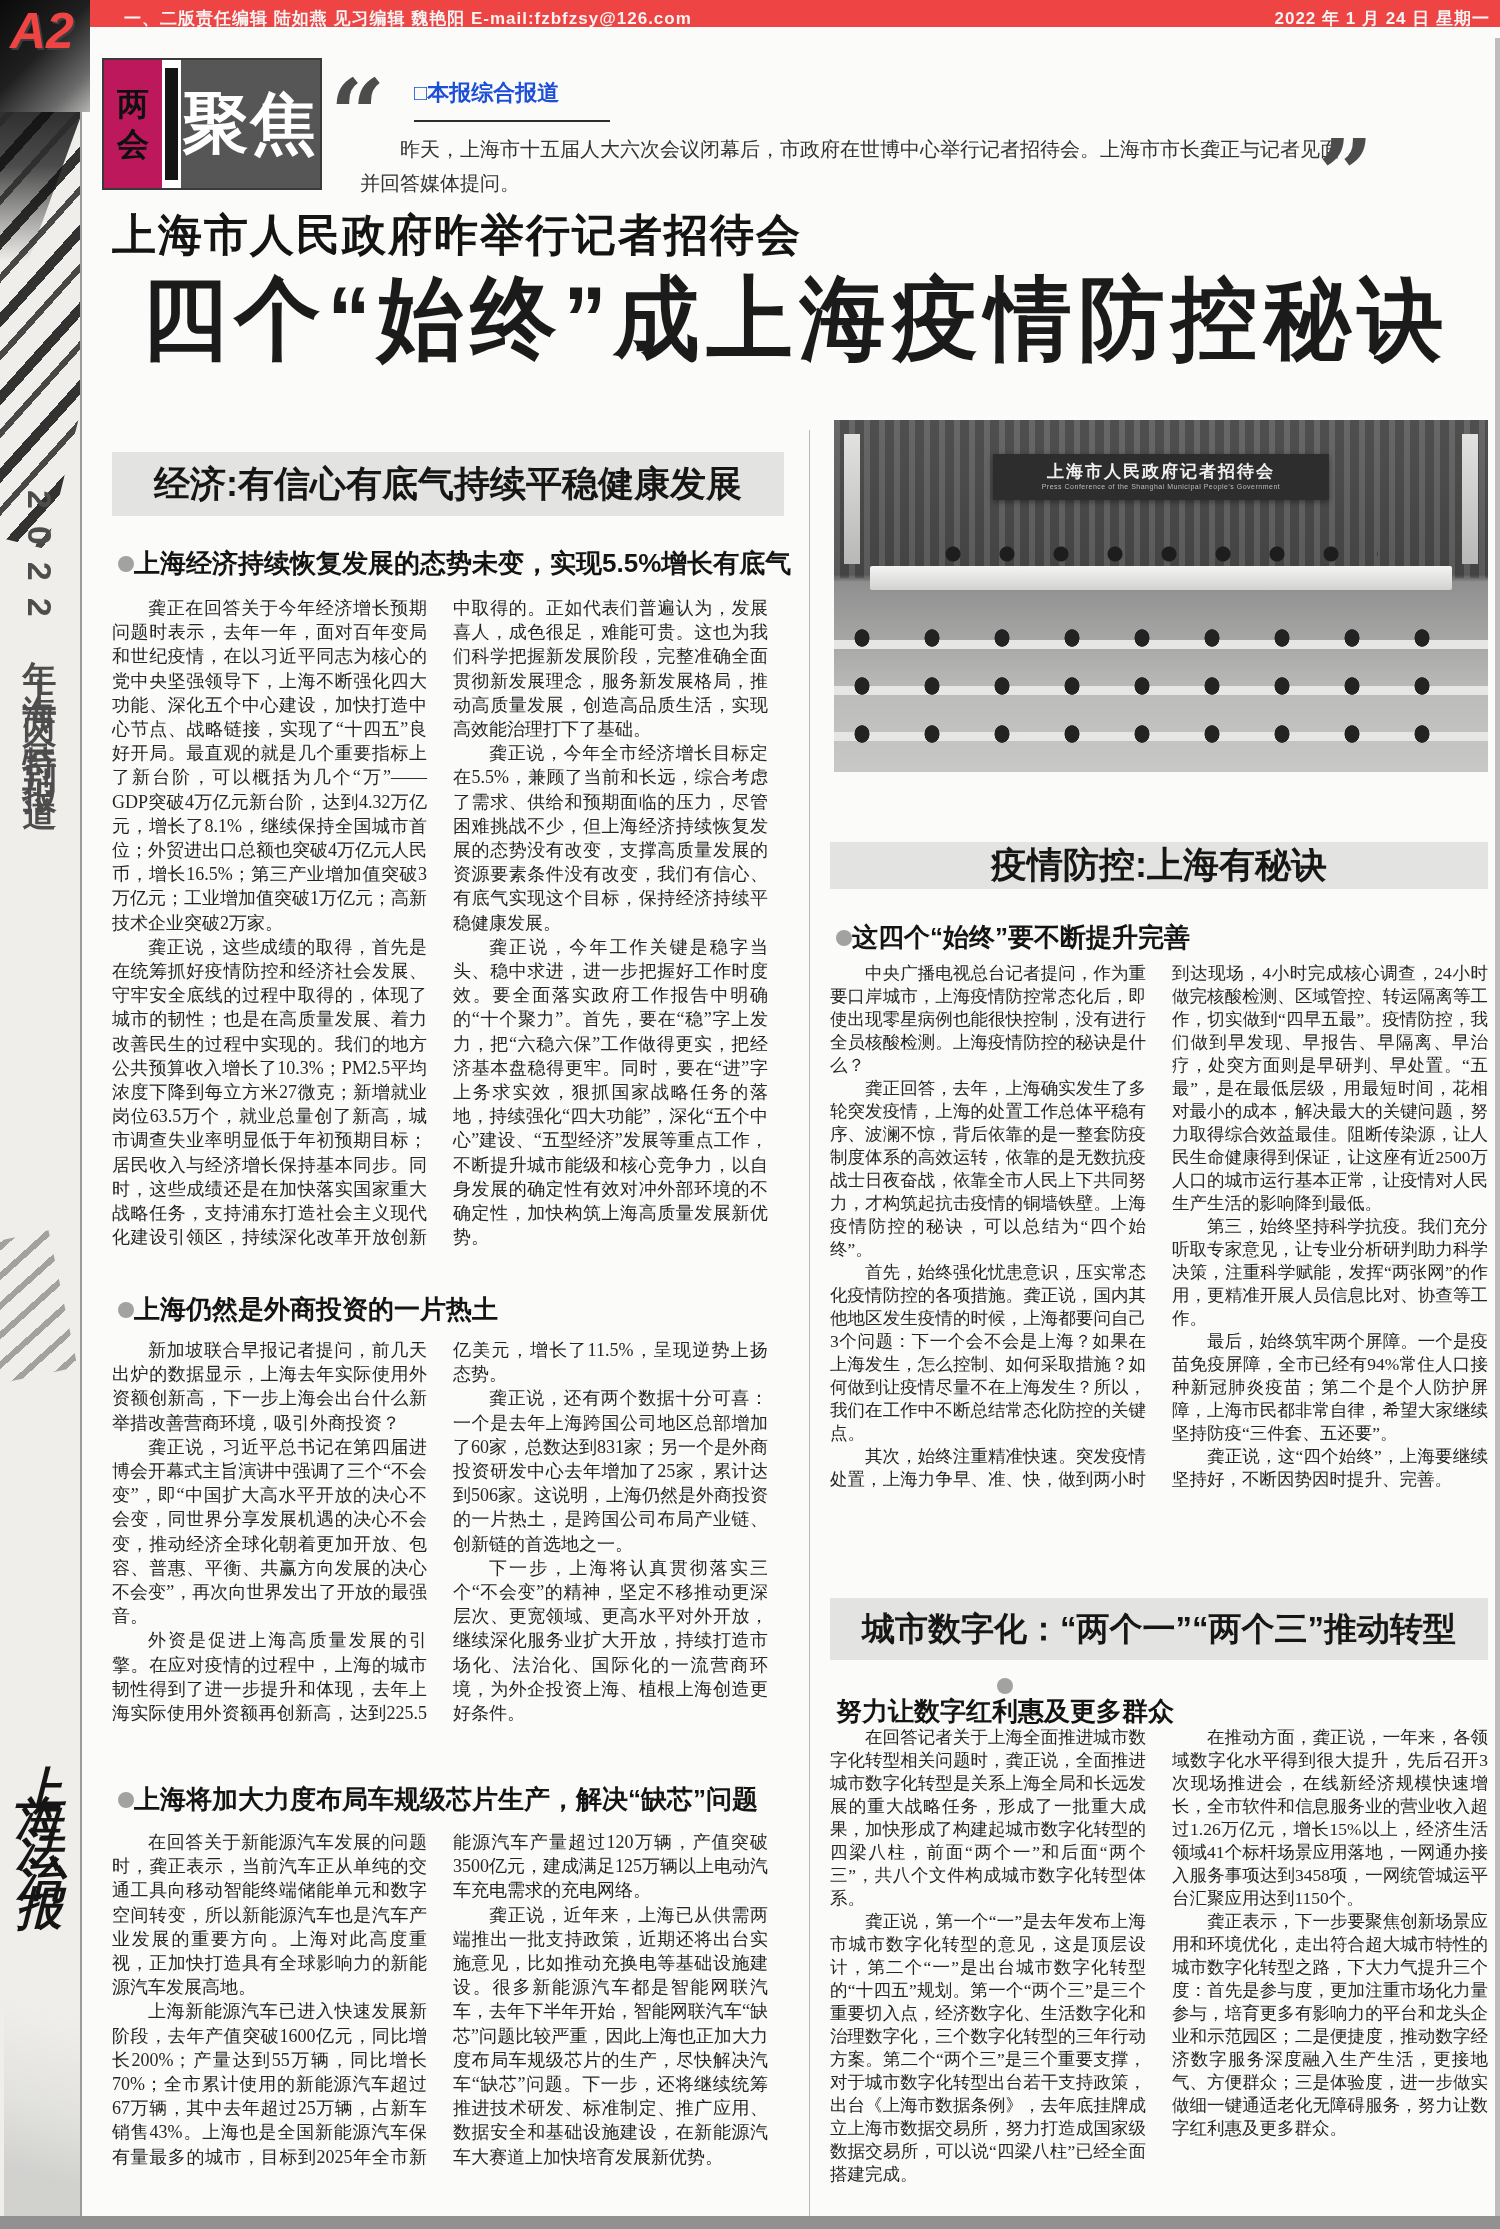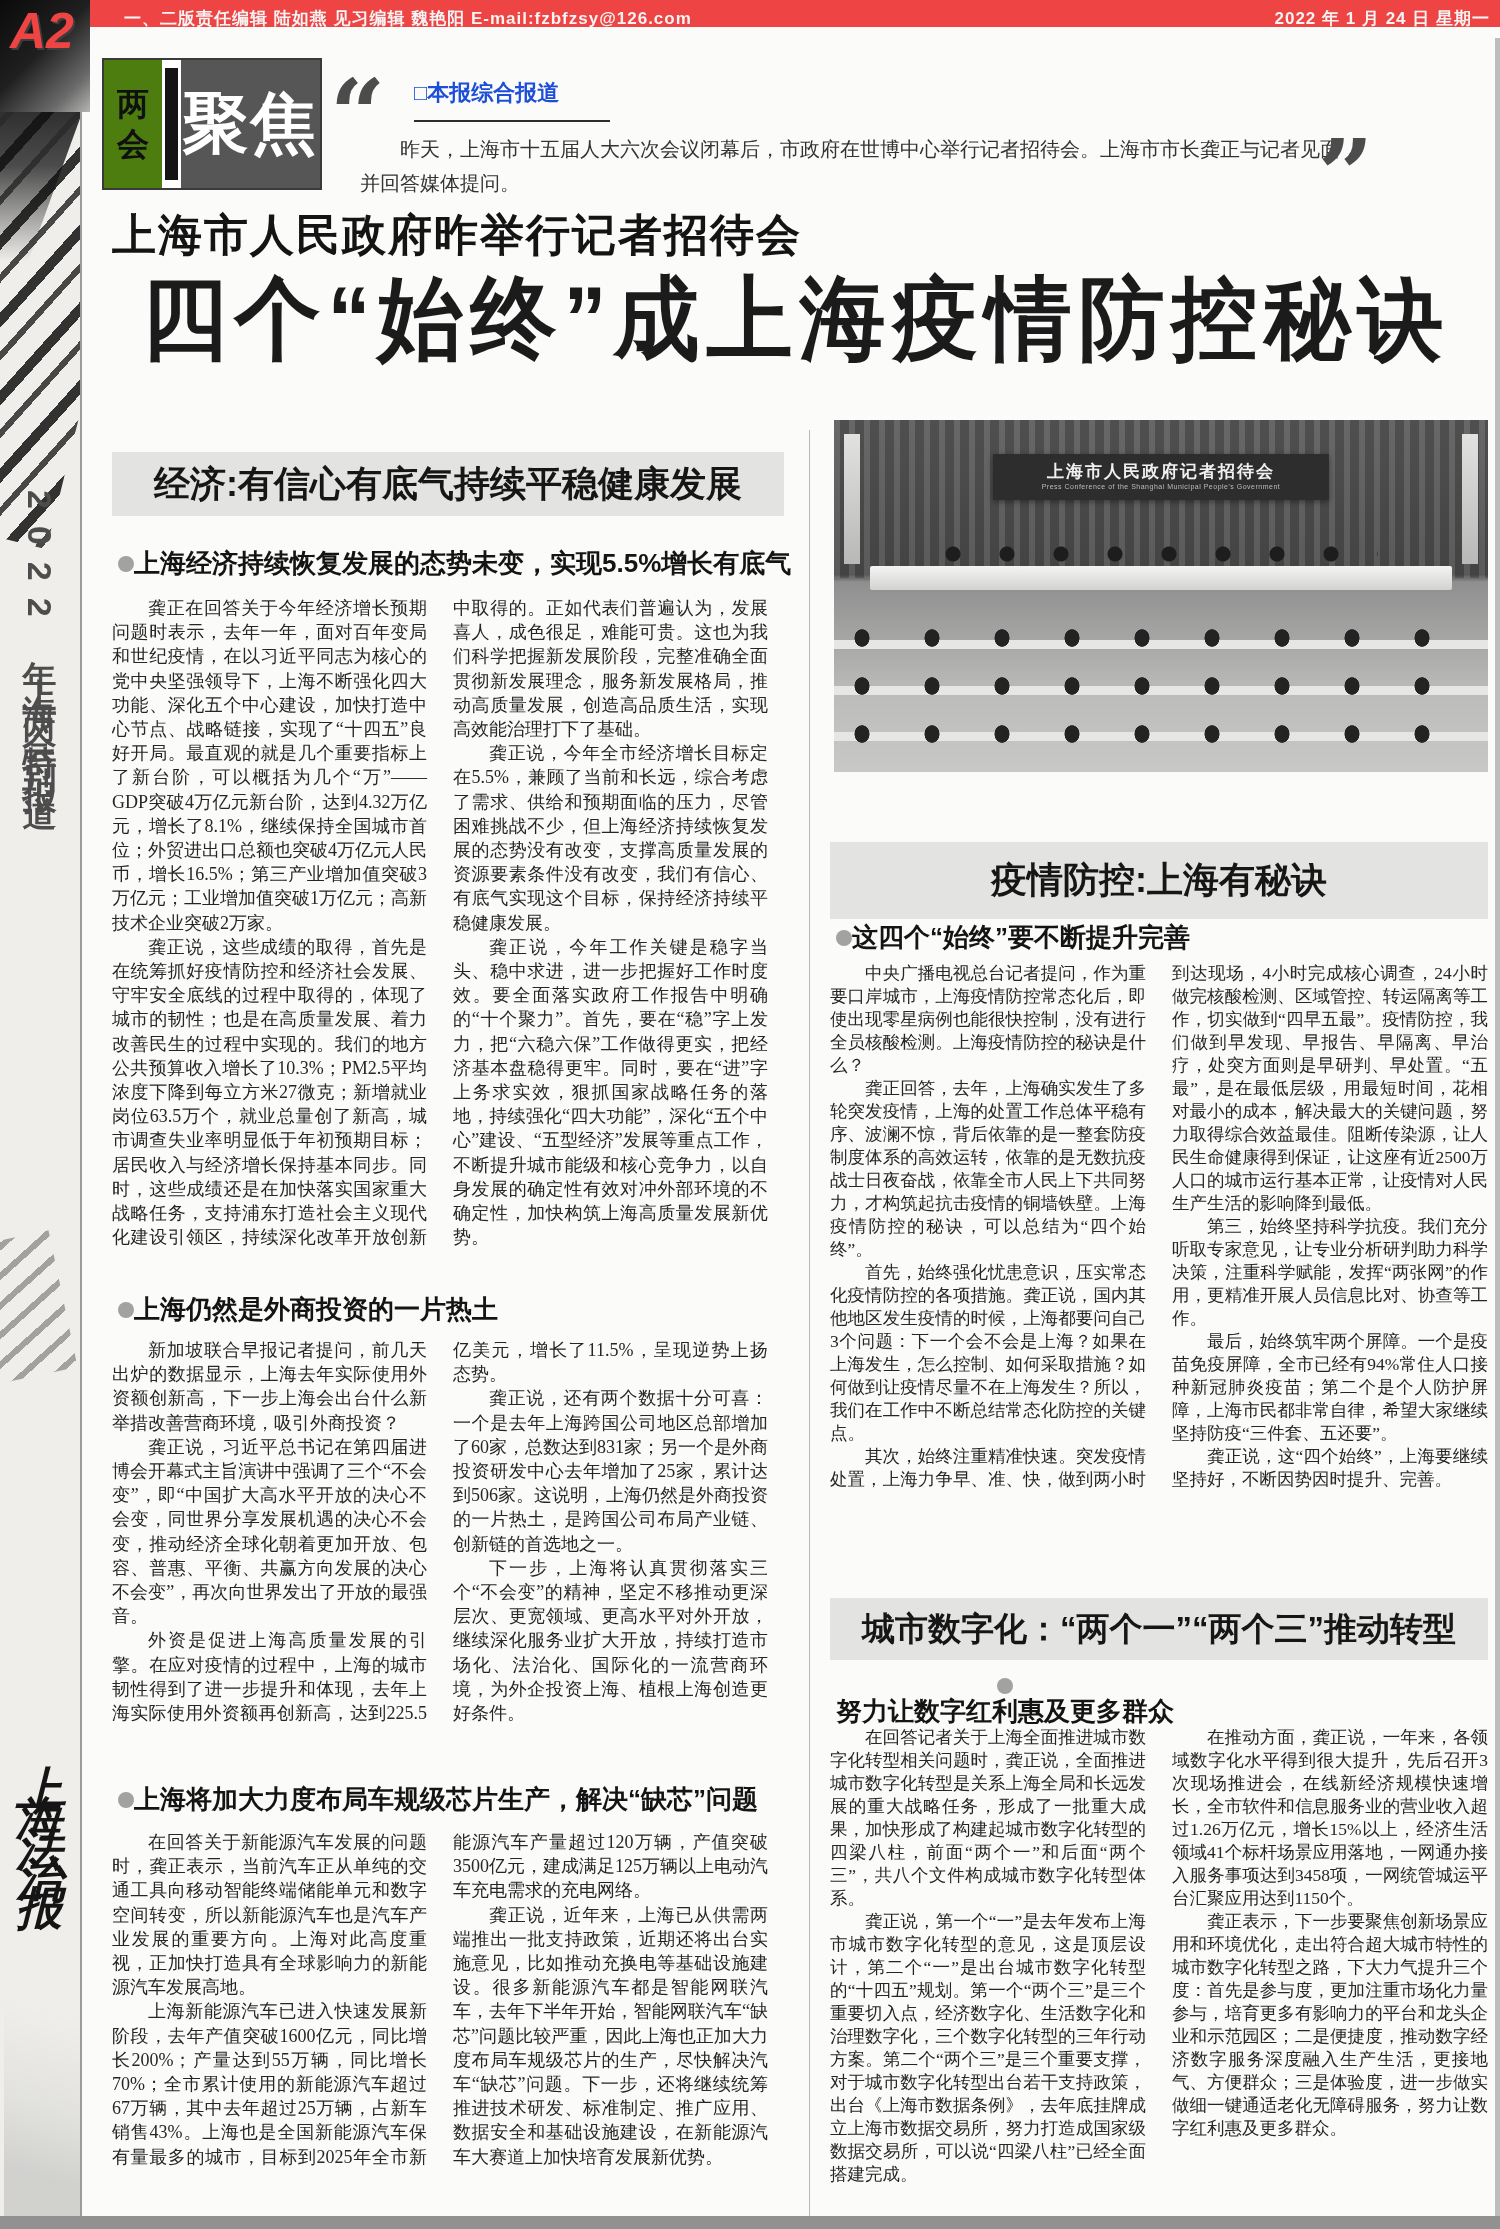--- a/index.html
+++ b/index.html
@@ -23,21 +23,21 @@
   .brush3{position:absolute;left:-26px;top:1200px;width:90px;height:140px;opacity:.5;
           background:repeating-linear-gradient(150deg,#555 0 6px,transparent 6px 22px);transform:rotate(-12deg);}
   .brush-bottom{position:absolute;left:4px;bottom:0px;width:76px;height:220px;opacity:.6;
           background:linear-gradient(15deg,#bdbdbb 20%,#d9d9d7 50%,transparent 90%);}
   .v-title{position:absolute;left:50%;transform:translateX(-50%);top:452px;writing-mode:vertical-rl;
            font-family:"Liberation Sans",sans-serif;font-weight:900;font-size:34px;color:#4d4d4d;letter-spacing:17px;}
   .masthead-v{position:absolute;left:50%;transform:translateX(-50%);top:1690px;writing-mode:vertical-rl;
            font-family:"DejaVu Serif",serif;font-weight:bold;font-style:italic;font-size:46px;color:#151515;letter-spacing:30px;}
   
   .badge{position:absolute;left:102px;top:58px;width:216px;height:128px;display:flex;border:2px solid #3a3a3a;background:#fff;z-index:2;}
-  .badge-left{width:58px;background:#4d7c0f;display:flex;align-items:center;justify-content:center;}
+  .badge-left{width:58px;background:#be185d;display:flex;align-items:center;justify-content:center;}
   .badge-left span{display:block;width:34px;font-family:"Liberation Sans",sans-serif;font-weight:900;font-size:32px;color:#101010;
                    word-break:break-all;text-align:center;line-height:1.25;}
   .badge-bar{width:13px;background:#141414;margin:8px 3px;}
   .badge-right{flex:1;background:#565656;color:#fff;display:flex;align-items:center;justify-content:center;
                font-family:"Liberation Sans",sans-serif;font-weight:900;font-size:66px;letter-spacing:2px;}
   
   .quote-open{position:absolute;left:330px;top:58px;font-family:"DejaVu Serif",serif;font-weight:bold;font-size:96px;color:#4c4c4c;}
   .quote-close{position:absolute;left:1318px;top:118px;font-family:"DejaVu Serif",serif;font-weight:bold;font-size:96px;color:#4c4c4c;}
   .lede-source{position:absolute;left:414px;top:78px;font-family:"Liberation Sans",sans-serif;font-weight:bold;font-size:22px;color:#1d4ed8;
                border-bottom:2px solid #2d2d2d;padding:0 6px 12px 0;min-width:190px;}
@@ -160,21 +160,21 @@
     <div class="photo-banner">
       <span class="cn">上海市人民政府记者招待会</span>
       <span class="en">Press Conference of the Shanghai Municipal People's Government</span>
     </div>
     <div class="photo-officials"></div>
     <div class="photo-dais"></div>
     <div class="photo-desks"></div>
     <div class="photo-audience"></div>
   </div>
 
-  <div class="sec-header" style="left:830px;top:842px;width:658px;height:77px;font-size:36px;">疫情防控:上海有秘诀</div>
+  <div class="sec-header" style="left:830px;top:842px;width:658px;height:47px;font-size:36px;">疫情防控:上海有秘诀</div>
   <div class="subhead" style="left:836px;top:920px;">
     <span class="dot"></span>
     <span>这四个“始终”要不断提升完善</span>
   </div>
   <div class="body body-r" style="left:830px;top:962px;width:658px;height:620px;">
     <p>中央广播电视总台记者提问，作为重要口岸城市，上海疫情防控常态化后，即使出现零星病例也能很快控制，没有进行全员核酸检测。上海疫情防控的秘诀是什么？</p>
     <p>龚正回答，去年，上海确实发生了多轮突发疫情，上海的处置工作总体平稳有序、波澜不惊，背后依靠的是一整套防疫制度体系的高效运转，依靠的是无数抗疫战士日夜奋战，依靠全市人民上下共同努力，才构筑起抗击疫情的铜墙铁壁。上海疫情防控的秘诀，可以总结为“四个始终”。</p>
     <p>首先，始终强化忧患意识，压实常态化疫情防控的各项措施。龚正说，国内其他地区发生疫情的时候，上海都要问自己3个问题：下一个会不会是上海？如果在上海发生，怎么控制、如何采取措施？如何做到让疫情尽量不在上海发生？所以，我们在工作中不断总结常态化防控的关键点。</p>
     <p>其次，始终注重精准快速。突发疫情处置，上海力争早、准、快，做到两小时到达现场，4小时完成核心调查，24小时做完核酸检测、区域管控、转运隔离等工作，切实做到“四早五最”。疫情防控，我们做到早发现、早报告、早隔离、早治疗，处突方面则是早研判、早处置。“五最”，是在最低层级，用最短时间，花相对最小的成本，解决最大的关键问题，努力取得综合效益最佳。阻断传染源，让人民生命健康得到保证，让这座有近2500万人口的城市运行基本正常，让疫情对人民生产生活的影响降到最低。</p>
     <p>第三，始终坚持科学抗疫。我们充分听取专家意见，让专业分析研判助力科学决策，注重科学赋能，发挥“两张网”的作用，更精准开展人员信息比对、协查等工作。</p>

